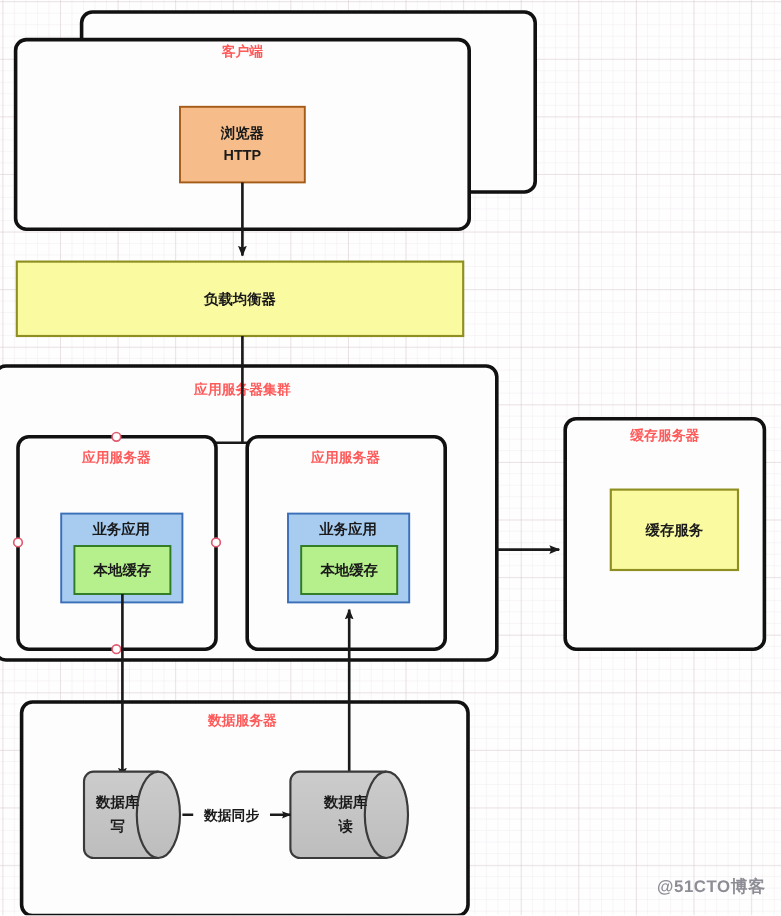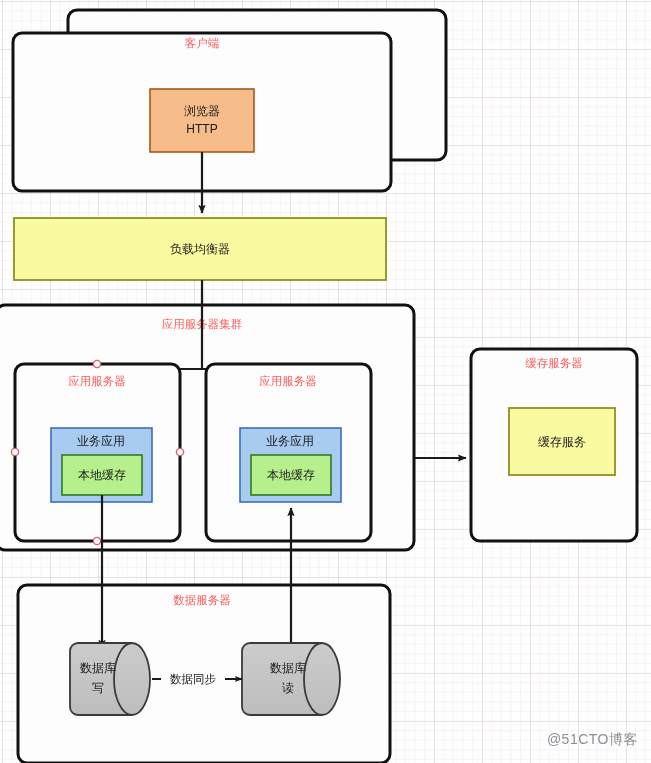--- a/index.html
+++ b/index.html
@@ -16,20 +16,21 @@
     height: 763px;
     overflow: hidden;
     background-color: #fefeff;
     background-image:
       linear-gradient(to right, rgba(214,196,200,0.40) 1px, transparent 1px),
       linear-gradient(to bottom, rgba(214,196,200,0.40) 1px, transparent 1px),
       linear-gradient(to right, rgba(214,196,200,0.16) 1px, transparent 1px),
       linear-gradient(to bottom, rgba(214,196,200,0.16) 1px, transparent 1px);
     background-size: 48px 48px, 48px 48px, 9.6px 9.6px, 9.6px 9.6px;
     background-position: 2px 1px, 2px 1px, 2px 1px, 2px 1px;
+    font-weight: bold;
   }
   #diagram {
     position: absolute;
     left: 0;
     top: 0;
     width: 651px;
     height: 763px;
   }
   .grp-label {
     font-size: 11.5px;

